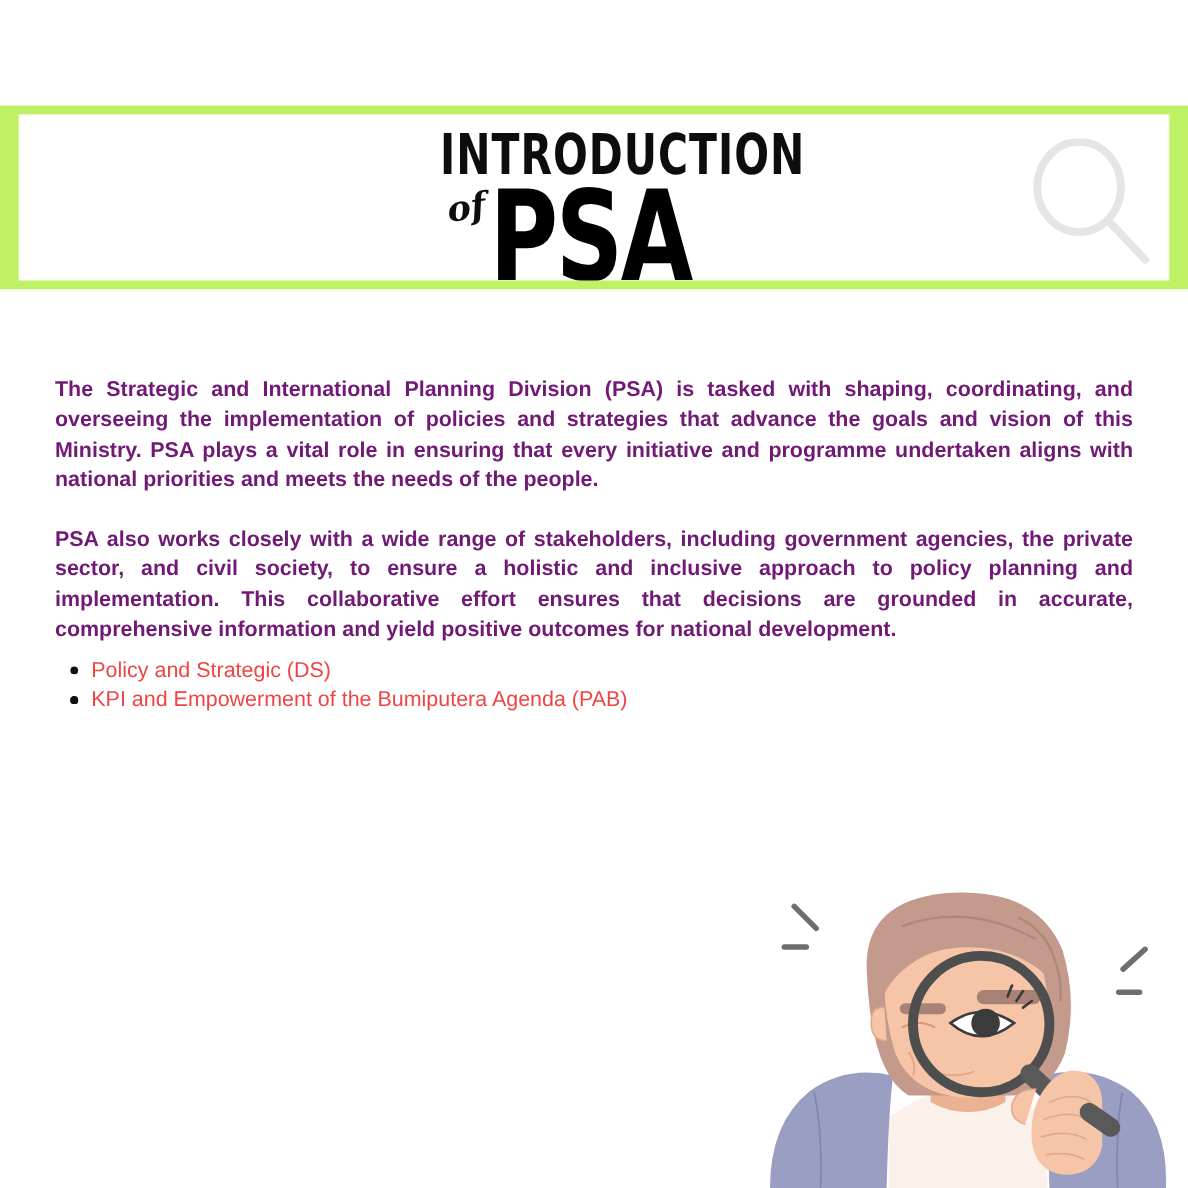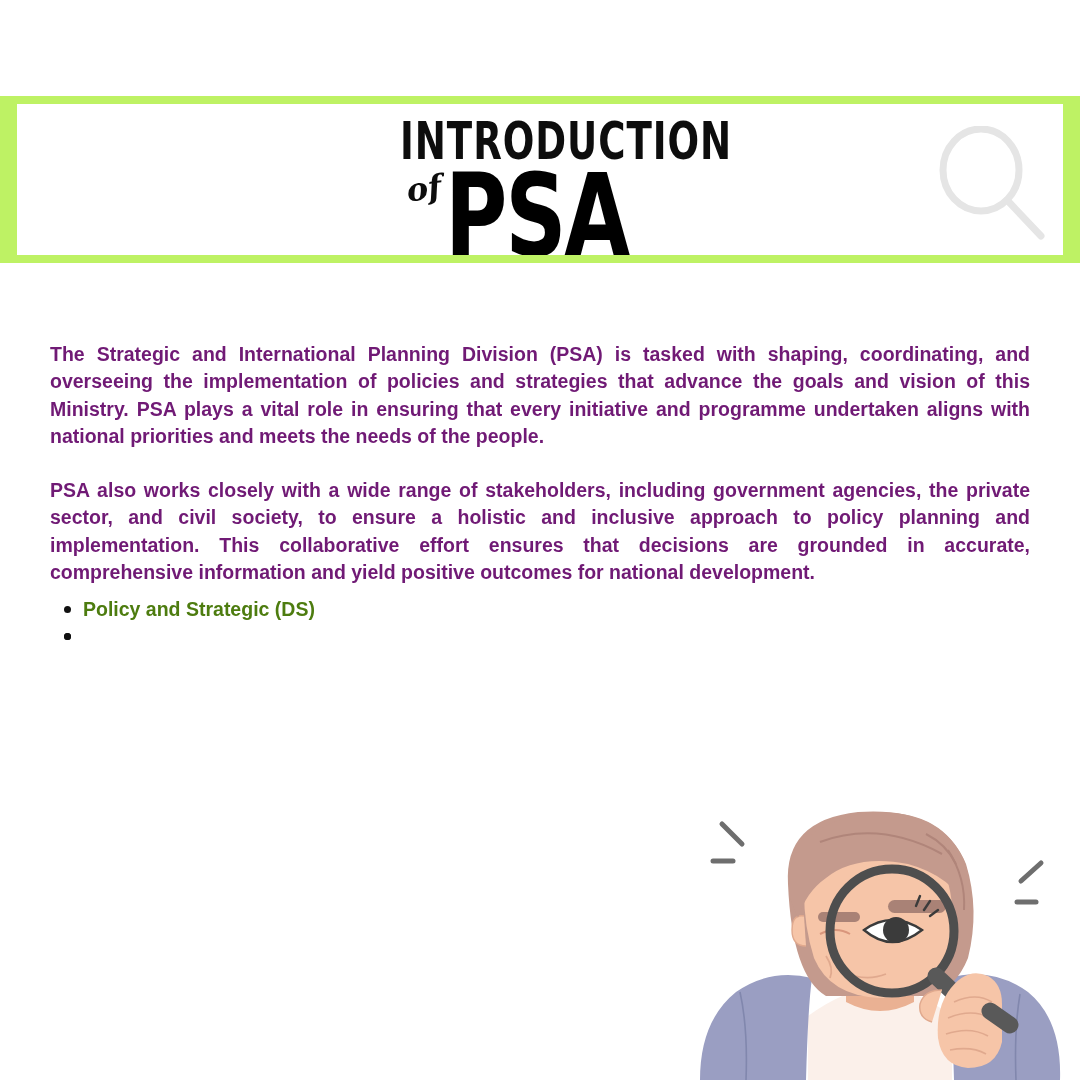--- a/index.html
+++ b/index.html
@@ -120,24 +120,24 @@
     margin-bottom: 2px;
   }
   .unit-list {
     list-style: none;
     margin: 0;
     padding: 0;
   }
   .unit-list li {
     position: relative;
     font-family: "Liberation Sans", sans-serif;
-    font-weight: bold;
+    font-weight: normal;
     font-size: 19.5px;
     line-height: 27px;
-    color: #4d7c0f;
+    color: #ef4444;
     padding-left: 33px;
   }
   .unit-list li .bullet-dot {
     position: absolute;
     left: 14px;
     top: 10px;
     width: 7px;
     height: 7px;
     border-radius: 50%;
     background: #111111;
@@ -187,20 +187,24 @@
     <li>
       <span class="bullet-dot"></span>
       <span>Policy and Strategic (DS)</span>
     </li>
     <li>
       <span class="bullet-dot"></span>
     </li>
     <li>
       <span class="bullet-dot"></span>
     </li>
+    <li>
+      <span class="bullet-dot"></span>
+      <span>KPI and Empowerment of the Bumiputera Agenda (PAB)</span>
+    </li>
   </ul>
 
 </div>
 
 <div class="illustration">
   <svg width="400" height="274" viewBox="0 0 400 274" xmlns="http://www.w3.org/2000/svg">
 
     <g stroke="#6e6e6e" stroke-width="5" stroke-linecap="round">
       <line x1="42" y1="18" x2="62" y2="38"></line>
       <line x1="33" y1="55" x2="53" y2="55"></line>

